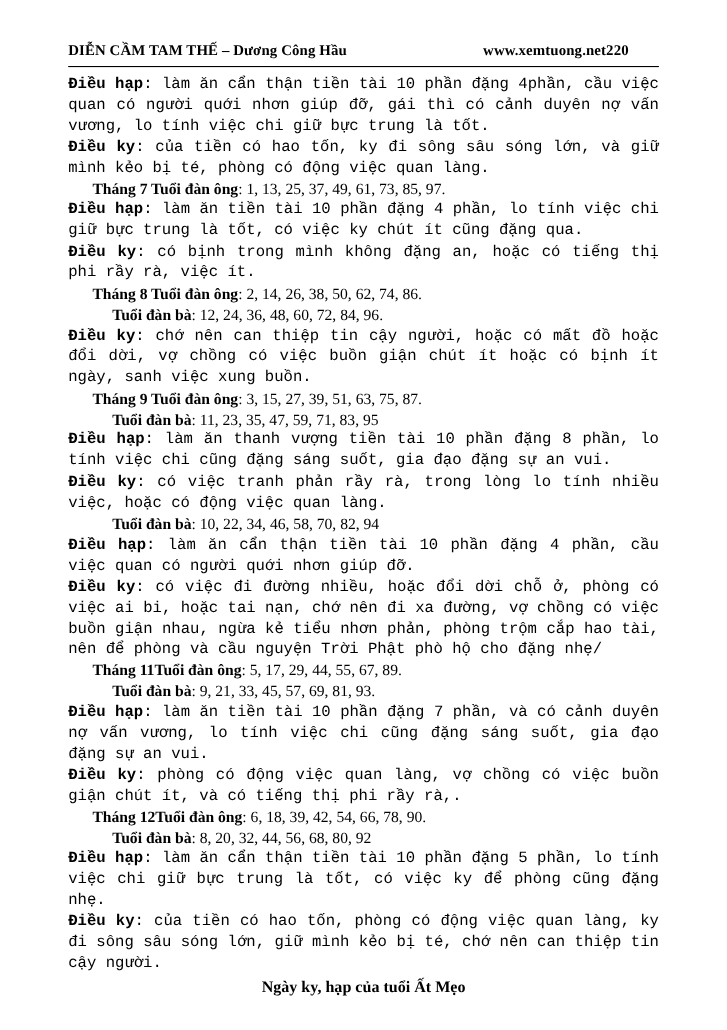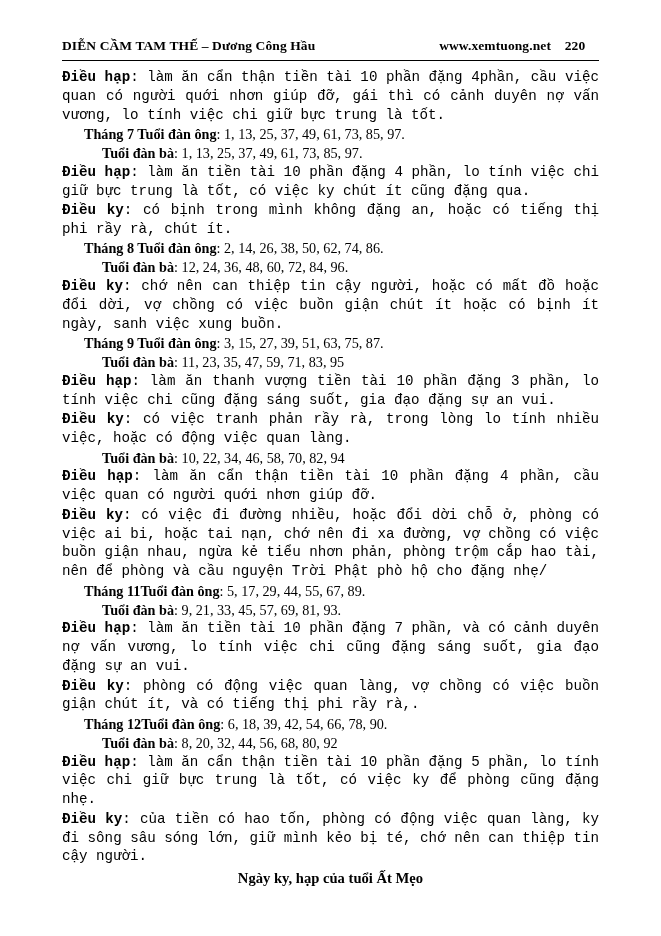--- a/index.html
+++ b/index.html
@@ -34,21 +34,21 @@
     white-space: nowrap;
   }
   .header .mid {
     flex: 1;
     text-align: right;
     font-weight: bold;
     padding-left: 28px;
   }
   .header .right {
     width: 48px;
-    text-align: center;
+    text-align: left;
     font-weight: bold;
   }
   .rule {
     border: none;
     border-top: 1px solid #000;
     margin: 0 0 7px 0;
   }
   .body-text {
     font-size: 14.2px;
     line-height: 1.33;
@@ -93,30 +93,30 @@
   <div class="header">
     <div class="left">DIỄN CẦM TAM THẾ – Dương Công Hầu</div>
     <div class="mid">www.xemtuong.net</div>
     <div class="right">220</div>
   </div>
 
   <hr class="rule">
 
   <div class="body-text" id="content">
       <div class="para"><span class="lbl">Điều hạp</span><span>: làm ăn cẩn thận tiền tài 10 phần đặng 4phần,  cầu việc quan có người quới nhơn giúp đỡ, gái thì có cảnh duyên nợ vấn vương, lo tính việc chi giữ bực trung là tốt.</span></div>
+      <div class="para"><span class="lbl">Điều ky</span><span>: của tiền có hao tốn, ky đi sông sâu sóng lớn, và giữ mình kẻo bị té, phòng có động việc quan làng.</span></div>
       <div class="month"><span>Tháng 7  Tuổi đàn ông</span><span class="nums">: 1, 13, 25, 37, 49, 61, 73, 85, 97.</span></div>
-      <div class="subage"><span>Tuổi đàn bà</span><span class="nums">: 1, 13, 25, 37, 49, 61, 73, 85, 97.</span></div>
       <div class="para"><span class="lbl">Điều hạp</span><span>: làm ăn tiền tài 10 phần đặng 4 phần, lo tính việc chi giữ bực trung là tốt, có việc ky chút ít cũng đặng qua.</span></div>
-      <div class="para"><span class="lbl">Điều ky</span><span>: có bịnh trong mình không đặng an, hoặc có tiếng thị phi rầy rà, chút ít.</span></div>
+      <div class="para"><span class="lbl">Điều ky</span><span>: có bịnh trong mình không đặng an, hoặc có tiếng thị phi rầy rà, việc ít.</span></div>
       <div class="month"><span>Tháng 8  Tuổi đàn ông</span><span class="nums">: 2, 14, 26, 38, 50, 62, 74, 86.</span></div>
       <div class="subage"><span>Tuổi đàn bà</span><span class="nums">: 12, 24, 36, 48, 60, 72, 84, 96.</span></div>
       <div class="para"><span class="lbl">Điều ky</span><span>: chớ nên can thiệp tin cậy người, hoặc có mất đồ hoặc đổi dời, vợ chồng có việc buồn giận  chút ít  hoặc có bịnh ít ngày, sanh việc xung buồn.</span></div>
       <div class="month"><span>Tháng 9  Tuổi đàn ông</span><span class="nums">: 3, 15, 27, 39, 51, 63, 75, 87.</span></div>
       <div class="subage"><span>Tuổi đàn bà</span><span class="nums">: 11, 23, 35, 47, 59, 71, 83, 95</span></div>
-      <div class="para"><span class="lbl">Điều hạp</span><span>: làm ăn thanh vượng tiền tài 10 phần đặng 3 phần, lo tính việc chi cũng đặng sáng suốt, gia đạo đặng sự an vui.</span></div>
+      <div class="para"><span class="lbl">Điều hạp</span><span>: làm ăn thanh vượng tiền tài 10 phần đặng 8 phần, lo tính việc chi cũng đặng sáng suốt, gia đạo đặng sự an vui.</span></div>
       <div class="para"><span class="lbl">Điều ky</span><span>: có việc tranh phản rầy rà, trong lòng lo tính nhiều việc, hoặc có động việc quan làng.</span></div>
       <div class="subage"><span>Tuổi đàn bà</span><span class="nums">: 10, 22, 34, 46, 58, 70, 82, 94</span></div>
       <div class="para"><span class="lbl">Điều hạp</span><span>: làm ăn cẩn thận tiền tài 10 phần đặng 4 phần,  cầu việc quan có người quới nhơn giúp đỡ.</span></div>
       <div class="para"><span class="lbl">Điều ky</span><span>: có việc đi đường nhiều, hoặc đổi dời chỗ ở, phòng có việc ai bi, hoặc tai nạn, chớ nên đi xa đường, vợ chồng có việc buồn giận nhau, ngừa kẻ tiểu nhơn phản, phòng trộm cắp hao tài, nên để phòng và cầu nguyện Trời Phật phò hộ cho đặng nhẹ/</span></div>
       <div class="month"><span>Tháng 11Tuổi đàn ông</span><span class="nums">: 5, 17, 29, 44, 55, 67, 89.</span></div>
       <div class="subage"><span>Tuổi đàn bà</span><span class="nums">: 9, 21, 33, 45, 57, 69, 81, 93.</span></div>
       <div class="para"><span class="lbl">Điều hạp</span><span>: làm ăn tiền tài 10 phần đặng 7 phần, và có cảnh duyên nợ vấn vương, lo tính việc chi cũng đặng sáng suốt, gia đạo đặng sự an vui.</span></div>
       <div class="para"><span class="lbl">Điều ky</span><span>: phòng có động việc quan làng, vợ chồng có việc buồn giận chút ít, và có tiếng thị phi rầy rà,.</span></div>
       <div class="month"><span>Tháng 12Tuổi đàn ông</span><span class="nums">: 6, 18, 39, 42, 54, 66, 78, 90.</span></div>
       <div class="subage"><span>Tuổi đàn bà</span><span class="nums">: 8, 20, 32, 44, 56, 68, 80, 92</span></div>

